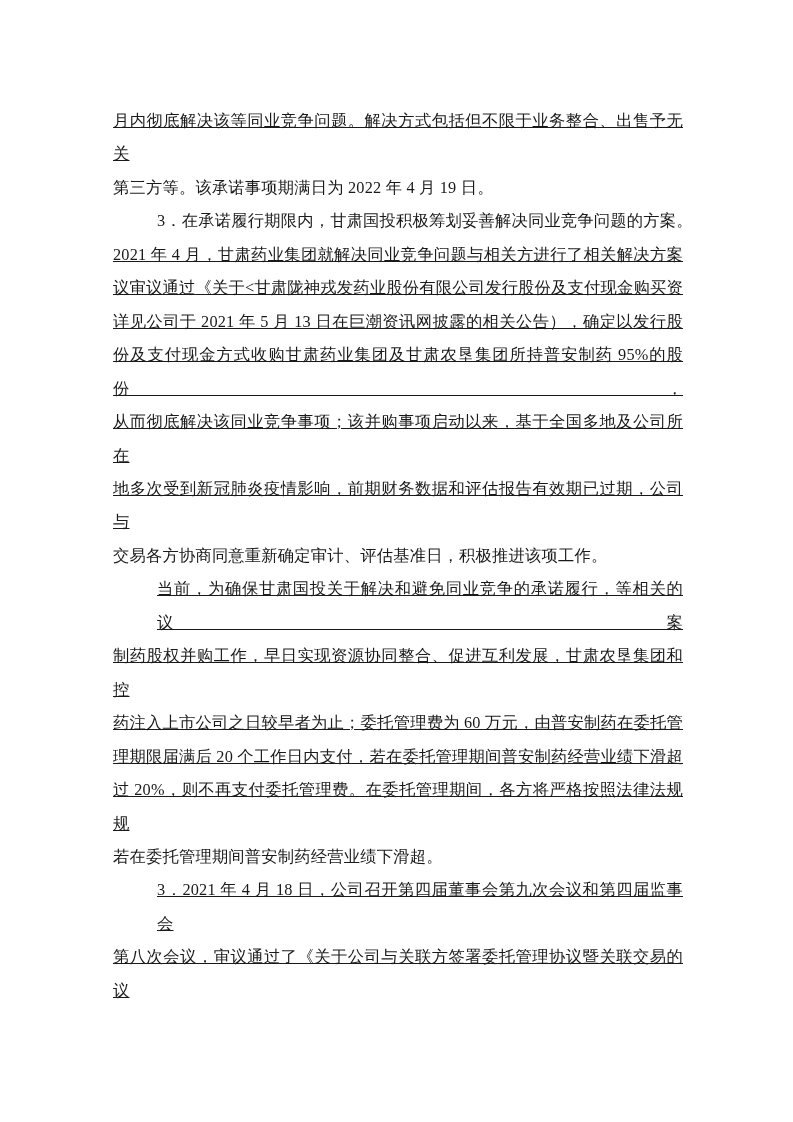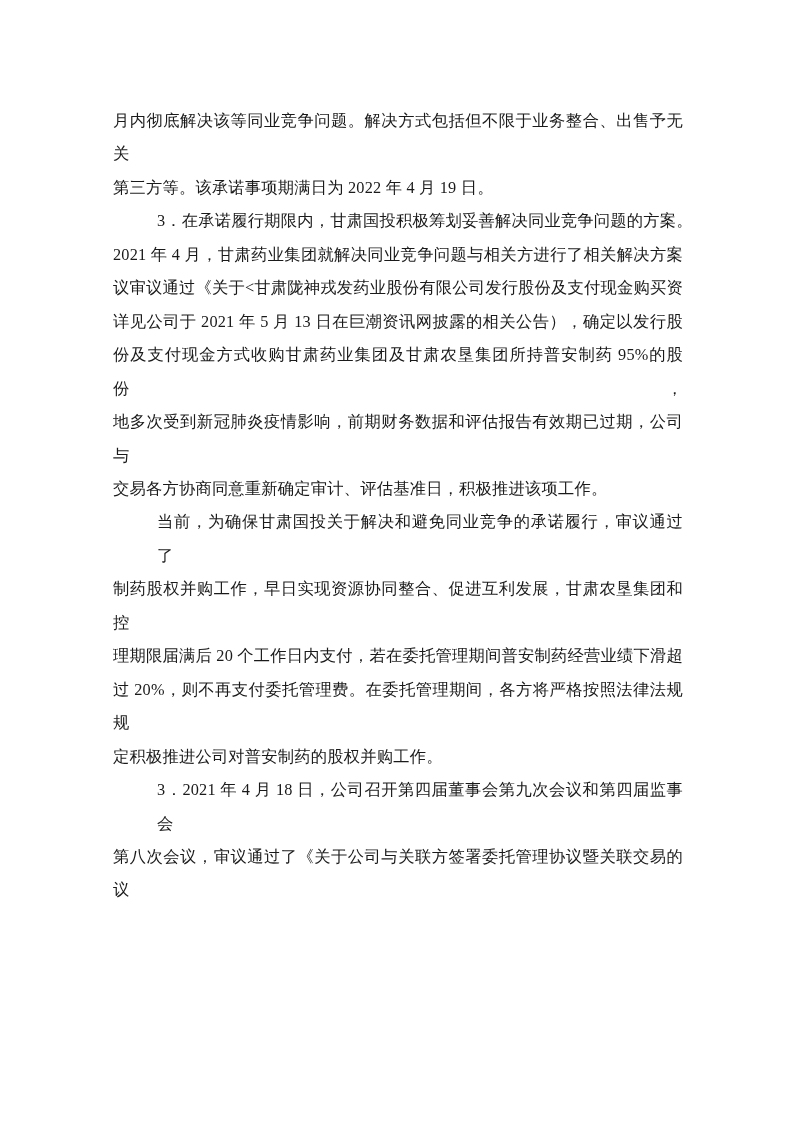--- a/index.html
+++ b/index.html
@@ -35,20 +35,21 @@
     text-align: justify;
     text-align-last: left;
     letter-spacing: 0.2px;
   }
   
   .line.full {
     white-space: normal;
     text-align: justify;
     text-align-last: justify;
     text-justify: inter-character;
+    text-decoration: underline;
   }
   
   .line.indent {
     padding-left: 44px;
   }
 </style>
 </head>
 <body>
 
 <div class="page">
@@ -56,28 +57,30 @@
       <div class="para">
         <div class="line full">月内彻底解决该等同业竞争问题。解决方式包括但不限于业务整合、出售予无关</div>
         <div class="line">第三方等。该承诺事项期满日为 2022 年 4 月 19 日。</div>
       </div>
       <div class="para">
         <div class="line indent">3．在承诺履行期限内，甘肃国投积极筹划妥善解决同业竞争问题的方案。</div>
         <div class="line full">2021 年 4 月，甘肃药业集团就解决同业竞争问题与相关方进行了相关解决方案</div>
         <div class="line full">议审议通过《关于&lt;甘肃陇神戎发药业股份有限公司发行股份及支付现金购买资</div>
         <div class="line full">详见公司于 2021 年 5 月 13 日在巨潮资讯网披露的相关公告），确定以发行股</div>
         <div class="line full">份及支付现金方式收购甘肃药业集团及甘肃农垦集团所持普安制药 95%的股份，</div>
+        <div class="line full">从而彻底解决该同业竞争事项；该并购事项启动以来，基于全国多地及公司所在</div>
         <div class="line full">地多次受到新冠肺炎疫情影响，前期财务数据和评估报告有效期已过期，公司与</div>
         <div class="line">交易各方协商同意重新确定审计、评估基准日，积极推进该项工作。</div>
       </div>
       <div class="para">
-        <div class="line full indent">当前，为确保甘肃国投关于解决和避免同业竞争的承诺履行，审议通过了</div>
+        <div class="line full indent">当前，为确保甘肃国投关于解决和避免同业竞争的承诺履行，等相关的议案</div>
         <div class="line full">制药股权并购工作，早日实现资源协同整合、促进互利发展，甘肃农垦集团和控</div>
+        <div class="line full">药注入上市公司之日较早者为止；委托管理费为 60 万元，由普安制药在委托管</div>
         <div class="line full">理期限届满后 20 个工作日内支付，若在委托管理期间普安制药经营业绩下滑超</div>
         <div class="line full">过 20%，则不再支付委托管理费。在委托管理期间，各方将严格按照法律法规规</div>
-        <div class="line">定积极推进公司对普安制药的股权并购工作。</div>
+        <div class="line">若在委托管理期间普安制药经营业绩下滑超。</div>
       </div>
       <div class="para">
         <div class="line full indent">3．2021 年 4 月 18 日，公司召开第四届董事会第九次会议和第四届监事会</div>
         <div class="line full">第八次会议，审议通过了《关于公司与关联方签署委托管理协议暨关联交易的议</div>
       </div>
     </div>
 </div>
 
 </body></html>

